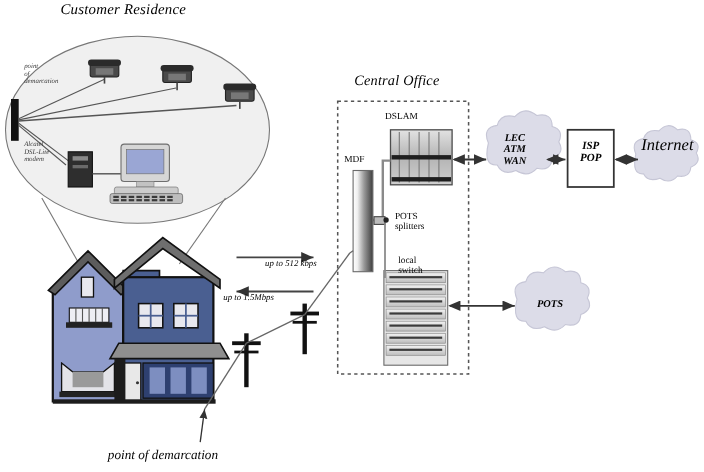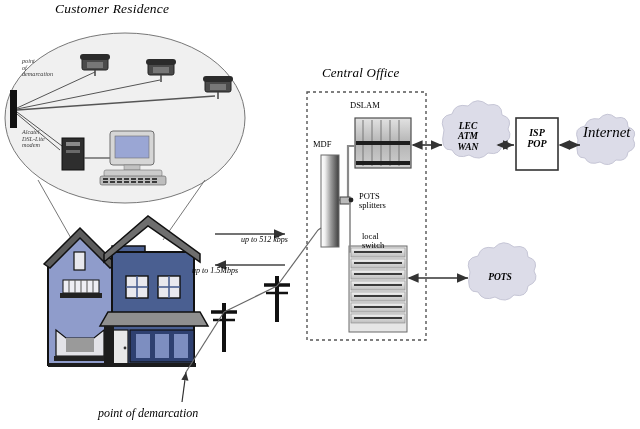--- a/index.html
+++ b/index.html
@@ -282,21 +282,21 @@
   <div class="lbl tiny" style="left:22px;top:58px;">point
 of
 demarcation</div>
 
   <div class="lbl tiny" style="left:22px;top:129px;">Alcatel
 DSL-Lite
 modem</div>
 
   <div class="lbl speed" style="left:209px;top:236px;padding-left:32px;">up to 512 kbps</div>
 
-  <div class="lbl speed" style="left:192px;top:267px;text-align:right;">up to 1.5Mbps</div>
+  <div class="lbl speed" style="left:203px;top:267px;text-align:right;">up to 1.5Mbps</div>
 
   <div class="lbl italic-serif demarc-cap" style="left:98px;top:407px;">point of demarcation</div>
 
   <div class="lbl small" style="left:313px;top:140px;">MDF</div>
 
   <div class="lbl small" style="left:350px;top:101px;">DSLAM</div>
 
   <div class="lbl small" style="left:359px;top:192px;">POTS
 splitters</div>
 

